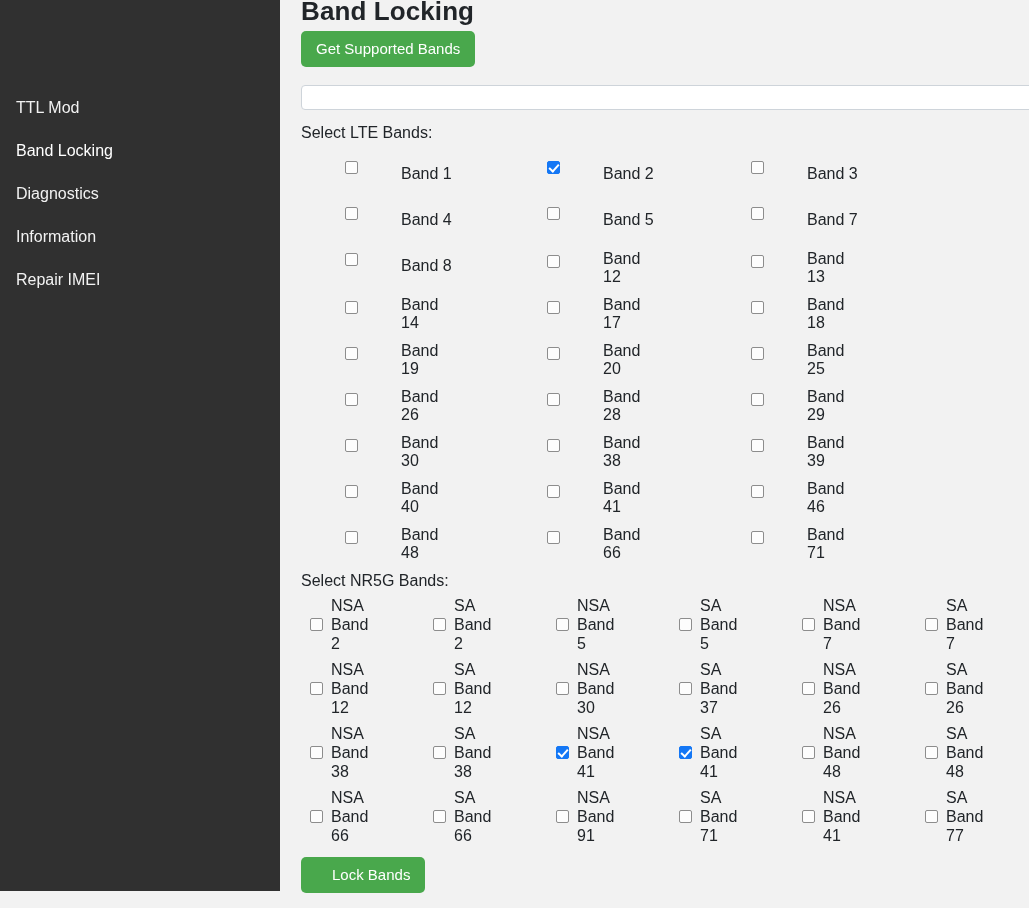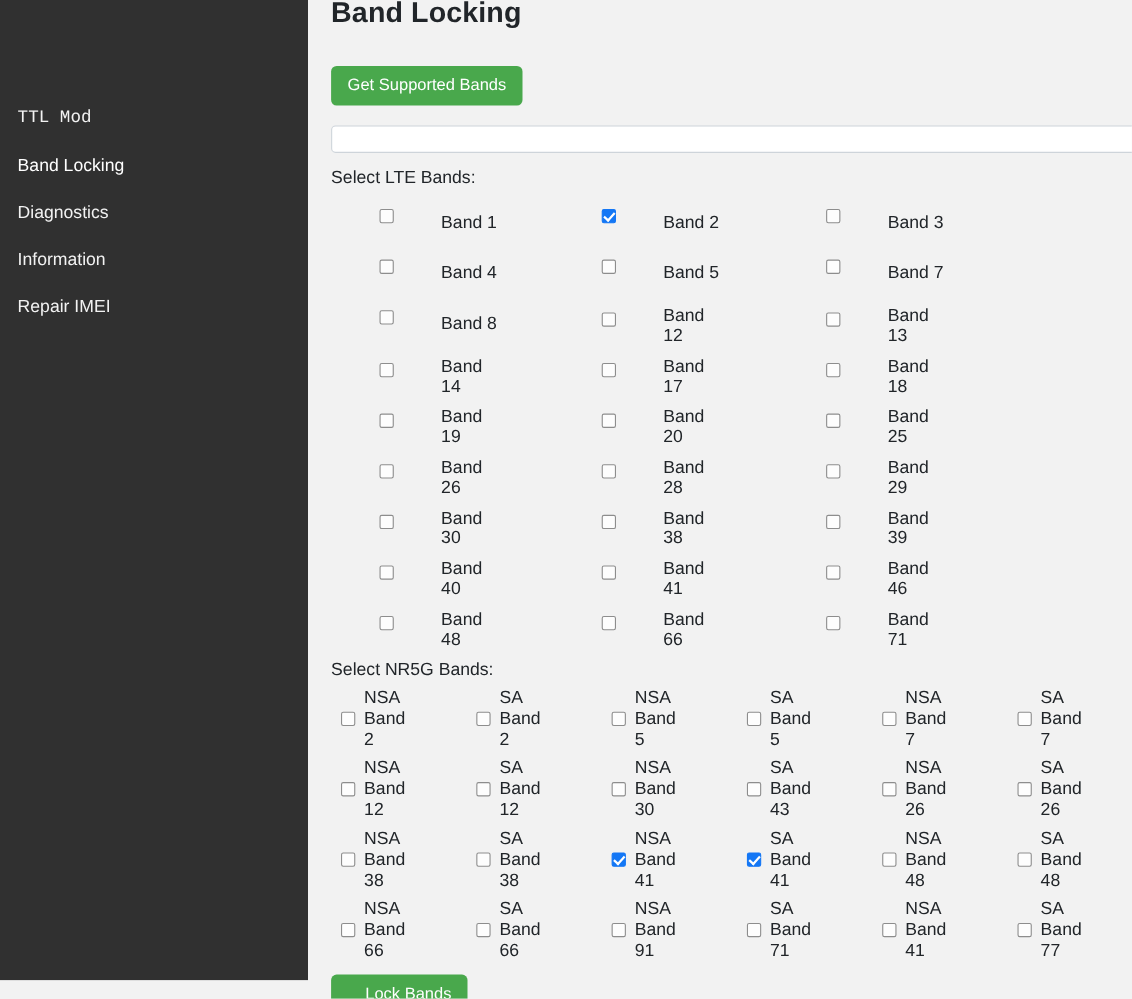--- a/index.html
+++ b/index.html
@@ -26,21 +26,21 @@
   .nav-list { list-style: none; margin: 0; padding: 0; }
   .nav-item {
     padding: 0 0 0 16px;
     height: 43px;
     line-height: 43px;
     color: #f2f2f2;
     font-size: 16px;
     white-space: nowrap;
     cursor: pointer;
   }
-  .nav-item:first-child { margin-top: 86px; font-family: Liberation Mono, monospace; }
+  .nav-item:first-child { margin-top: 86px; }
   .nav-item.active { color: #ffffff; }
 
   
   #content {
     position: absolute;
     left: 280px; top: 0;
     width: 749px; height: 908px;
     background: #f2f2f2;
     padding: 0 0 0 21px;
     overflow: hidden;
@@ -61,21 +61,21 @@
     background: #49a84c;
     color: #ffffff;
     border: none;
     border-radius: 5px;
     font-size: 15px;
     font-family: "Liberation Sans", sans-serif;
     padding: 9px 15px 10px 15px;
     cursor: pointer;
     line-height: 17px;
   }
-  #get-supported-bands-button { margin-top: 30px; }
+  #get-supported-bands-button { margin-top: 1px; }
 
   #bands-output {
     display: block;
     margin-top: 18px;
     width: 760px;
     height: 25px;
     background: #ffffff;
     border: 1px solid #ced4da;
     border-radius: 4px;
     font-size: 14px;
@@ -409,21 +409,21 @@
         <div class="nr-cell">
           <span class="cb-wrap">
             <input type="checkbox" style="">
           </span>
           <span class="band-label">NSA Band 30</span>
         </div>
         <div class="nr-cell">
           <span class="cb-wrap">
             <input type="checkbox" style="">
           </span>
-          <span class="band-label">SA Band 43</span>
+          <span class="band-label">SA Band 37</span>
         </div>
         <div class="nr-cell">
           <span class="cb-wrap">
             <input type="checkbox" style="">
           </span>
           <span class="band-label">NSA Band 26</span>
         </div>
         <div class="nr-cell">
           <span class="cb-wrap">
             <input type="checkbox" style="">

